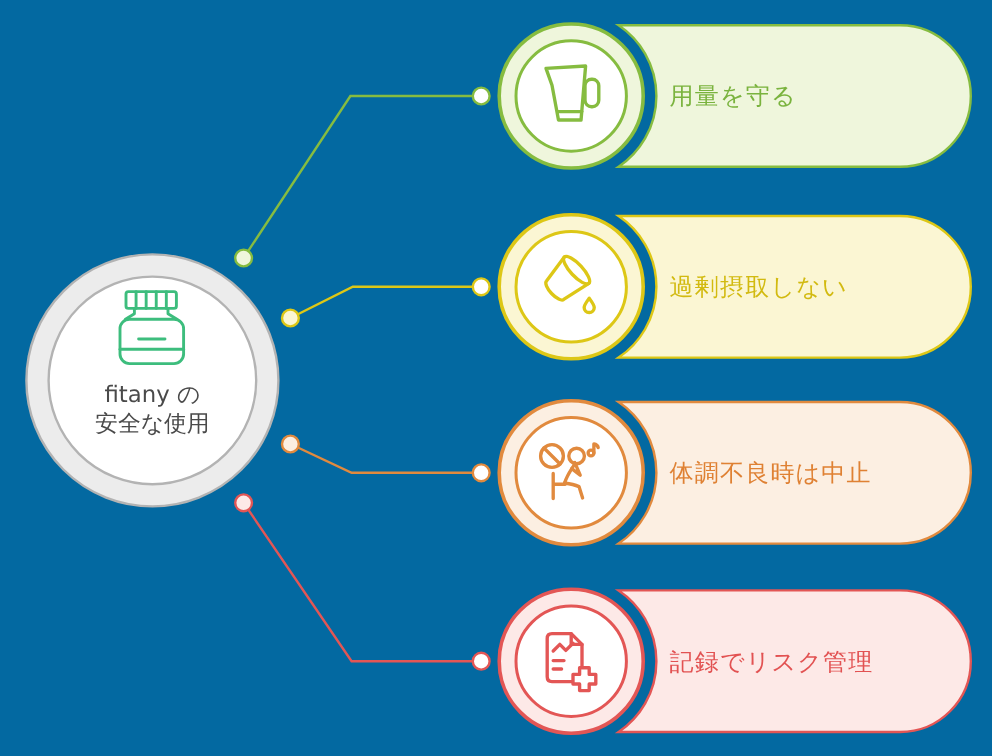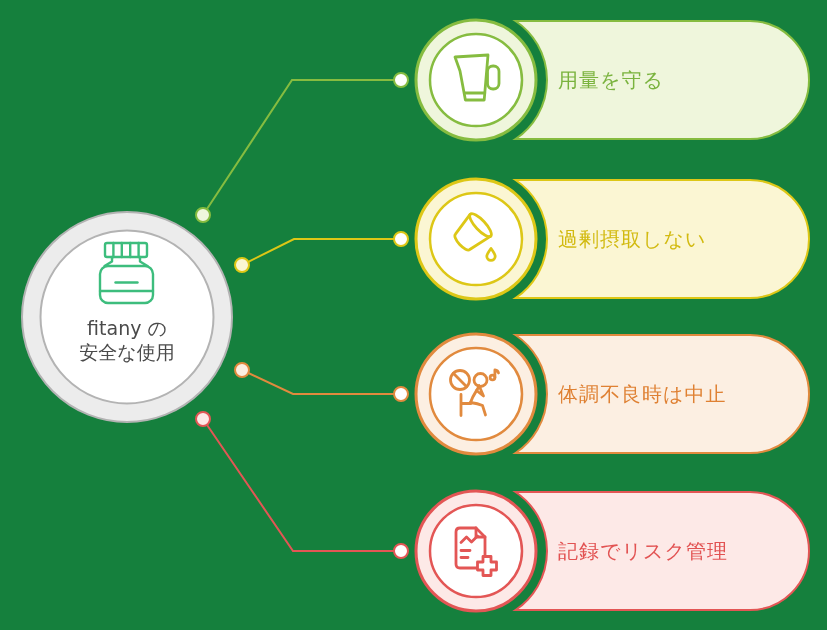--- a/index.html
+++ b/index.html
@@ -1,16 +1,16 @@
 <!DOCTYPE html>
 <html><head>
 <meta charset="utf-8">
 <style>
   html,body{margin:0;padding:0;background:#ffffff;}
-  .stage{width:827px;height:630px;position:relative;background:#15803d;margin:0;}
+  .stage{width:827px;height:630px;position:relative;background:#0369a1;margin:0;}
   svg{display:block;}
   .conn{fill:none;stroke-width:2;}
   .dot{stroke-width:2;}
   .pill{stroke-width:2;}
   .badge-o{stroke-width:3;}
   .badge-i{stroke-width:2.5;}
   .icon{fill:none;stroke-width:2.8;stroke-linecap:round;stroke-linejoin:round;}
   .bottle{fill:none;stroke-width:2.4;stroke-linecap:round;stroke-linejoin:round;}
   .label{font-family:"DejaVu Sans","Liberation Sans",sans-serif;font-size:20px;letter-spacing:1px;}
   .center-text{font-family:"DejaVu Sans","Liberation Sans",sans-serif;font-size:19px;text-anchor:middle;}

